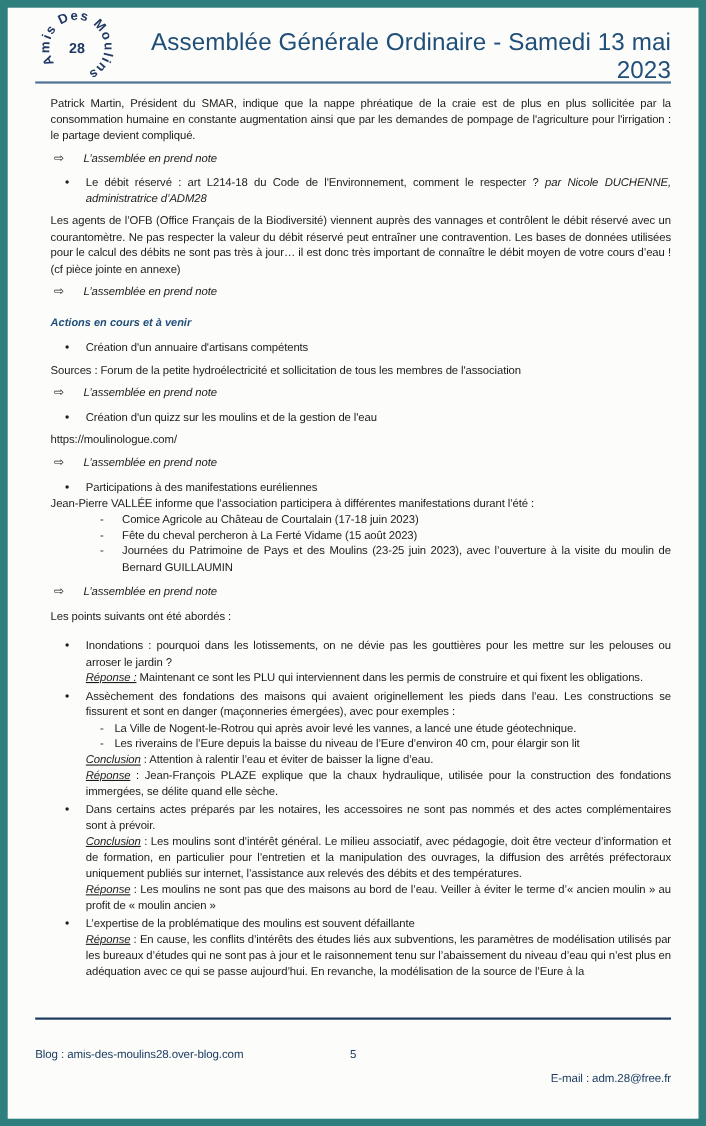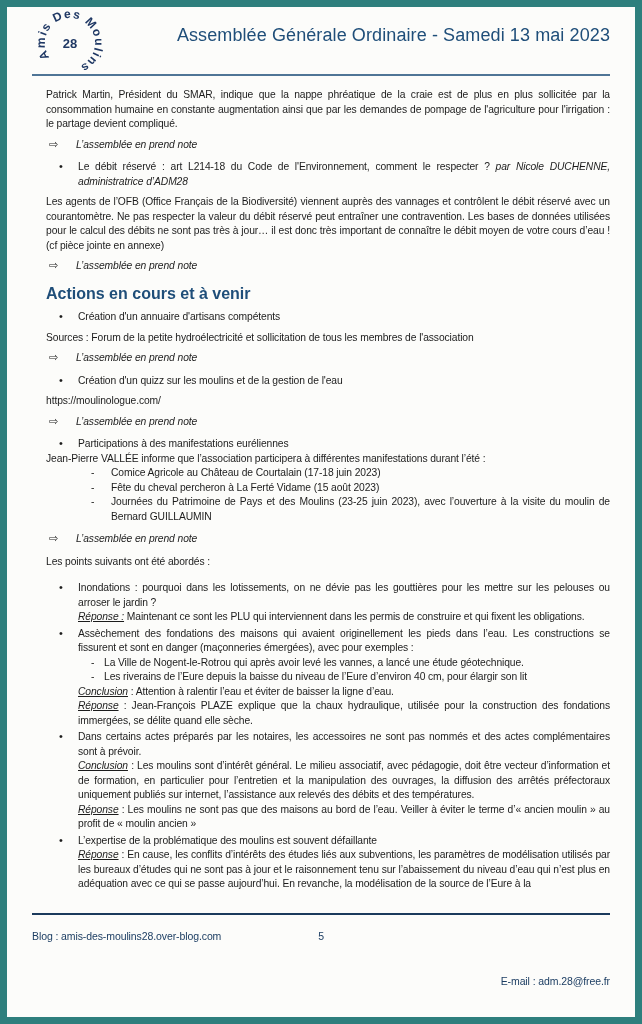--- a/index.html
+++ b/index.html
@@ -19,21 +19,21 @@
     position:relative;
     margin:0 25px;
     height:67px;
     border-bottom:2px solid #4f7596;
   }
   .logo{position:absolute;left:-8px;top:1px;}
   .logo text{fill:#1f3864;font-family:"Liberation Sans","DejaVu Sans",sans-serif;font-weight:bold;}
   .title{
     position:absolute;right:0;top:18px;width:520px;
     text-align:right;
-    font-size:18px;color:#1f4e79;
+    font-size:22px;color:#1f4e79;
     letter-spacing:.1px;
   }
   
   .doc{
     padding:12px 25px 0 39px;
     font-size:10.3px;line-height:14.5px;color:#1c1c1c;
     letter-spacing:-0.1px;
   }
   .para{margin:0 0 6px 0;text-align:justify;}
   .row{position:relative;}
@@ -42,36 +42,36 @@
     position:absolute;left:3px;top:-1px;
     font-style:normal;font-size:11px;color:#1c1c1c;
   }
   .bullet{margin:0 0 6px 0;padding-left:32px;text-align:justify;}
   .bullet .dot{position:absolute;left:13px;top:-1px;font-size:11px;}
   .tight{margin-bottom:0;}
   .dash{margin:0;padding-left:65px;text-align:justify;}
   .dash .dm{position:absolute;left:45px;top:0;}
   .sec-head{
     margin:13px 0 9px 0;
-    font-weight:bold;font-size:16px;color:#1f4e79;letter-spacing:0;
+    font-weight:bold;font-size:10px;color:#1f4e79;letter-spacing:0;font-style:italic;
   }
   .it{font-style:italic;}
   .u{text-decoration:underline;font-style:italic;}
   .qa-list{margin-top:12px;}
   .qa-item{margin-bottom:2px;}
   .qa-item .q{padding-left:32px;text-align:justify;position:relative;}
   .qa-item .q .dot{position:absolute;left:13px;top:-1px;font-size:11px;}
   .qa-sub{padding-left:32px;text-align:justify;}
   .url-line{margin:0 0 6px 0;}
   
   .footer{
     position:absolute;left:25px;right:25px;bottom:30px;
     border-top:2px solid #1b3a5c;
-    padding-top:15px;
-    display:flex;align-items:flex-start;
+    padding-top:3px;
+    display:flex;align-items:center;
     font-size:10.5px;color:#1d3e63;letter-spacing:-0.1px;
   }
   .footer .left{flex:1;text-align:left;}
   .footer .mid{flex:0;text-align:center;}
   .footer .right{flex:1;text-align:right;margin-top:45px;}
 </style>
 </head>
 <body>
 
 <div class="page">

